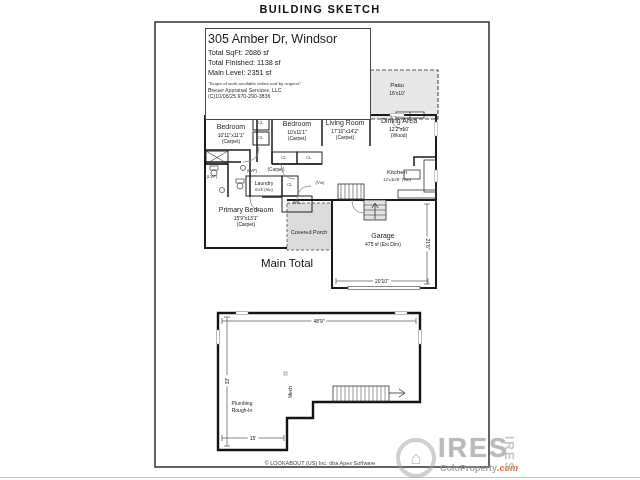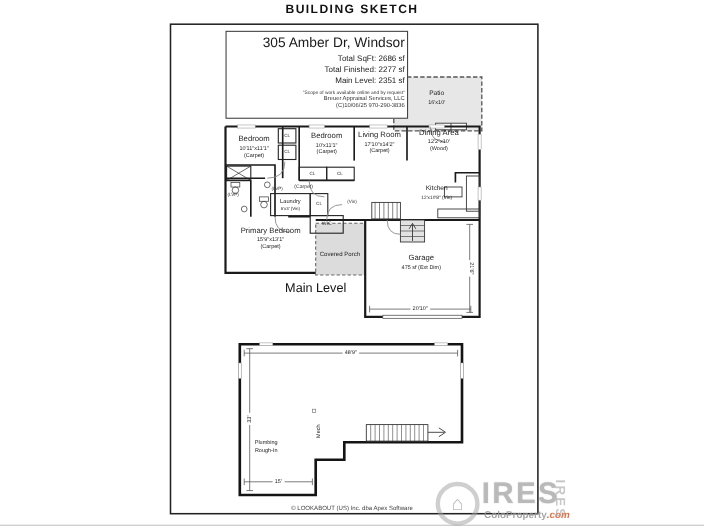--- a/index.html
+++ b/index.html
@@ -12,21 +12,21 @@
   .rotcw{transform:translate(-50%,-50%) rotate(90deg);}
   .bgw{background:#fff;padding:0 2px;}
   .title{font-weight:bold;font-size:11px;letter-spacing:1.3px;color:#111;}
   .rn{font-size:7px;}
   .rd{font-size:5px;color:#222;}
   .tag{font-size:4.2px;color:#333;}
   .dim{font-size:5px;color:#222;}
   .lvl{font-size:11.5px;color:#111;}
   .foot{font-size:5.5px;color:#444;}
   .info-box{position:absolute;left:205px;top:28px;width:166px;z-index:3;background:#fff;
-            border:1px solid #444;box-sizing:border-box;text-align:right;padding:3px 2px 8px;}
+            border:1px solid #444;box-sizing:border-box;text-align:left;padding:3px 2px 20px;}
   .ib-address{font-size:12.5px;color:#1a1a1a;margin-bottom:2px;}
   .ib-line{font-size:7.3px;color:#1a1a1a;line-height:1.4;}
   .ib-note{font-size:4.4px;color:#333;margin-top:2px;}
   .ib-co{font-size:5.3px;color:#333;margin-top:1px;}
   .ib-cr{font-size:5.3px;color:#333;}
   .watermark{position:absolute;left:392px;top:436px;width:130px;height:44px;z-index:5;}
   .wm-circle{position:absolute;left:4px;top:2px;width:32px;height:32px;border:4px solid rgba(160,160,160,.5);
              border-radius:50%;display:flex;align-items:center;justify-content:center;}
   .wm-house{font-size:18px;color:rgba(140,140,140,.6);line-height:1;}
   .wm-brand{position:absolute;left:46px;top:-3px;font-size:27px;font-weight:bold;letter-spacing:2px;
@@ -156,21 +156,21 @@
     <g stroke="#555" stroke-width="0.7" fill="none">
       <path d="M222,321 H416 M222,318 V324 M416,318 V324"></path>
       <path d="M227,317 V446 M224,317 H230 M224,446 H230"></path>
       <path d="M222,438 H284 M222,435 V441 M284,435 V441"></path>
     </g>
   </svg>
 
   <div class="info-box">
     <div class="ib-address">305 Amber Dr, Windsor</div>
     <div class="ib-line">Total SqFt: 2686 sf</div>
-    <div class="ib-line">Total Finished: 2277 sf</div>
+    <div class="ib-line">Total Finished: 1138 sf</div>
     <div class="ib-line">Main Level: 2351 sf</div>
     <div class="ib-note">"Scope of work available online and by request"</div>
     <div class="ib-co">Breuer Appraisal Services, LLC</div>
     <div class="ib-cr">(C)10/06/25  970-290-3836</div>
   </div>
 
   <div class="c" style="left:397px;top:89px">
     <div class="rn" style="font-size:6px">Patio</div>
     <div class="rd">16'x10'</div>
   </div>
@@ -229,21 +229,21 @@
   <div class="c tag" style="left:261px;top:138px">CL</div>
   <div class="c tag" style="left:284px;top:158px">CL</div>
   <div class="c tag" style="left:309px;top:158px">CL</div>
   <div class="c tag" style="left:290px;top:185px">CL</div>
   <div class="c tag" style="left:212px;top:177px">(LVP)</div>
   <div class="c tag" style="left:252px;top:171px">(LVP)</div>
   <div class="c tag" style="left:276px;top:170px;font-size:4.6px">(Carpet)</div>
   <div class="c tag" style="left:320px;top:183px">(Vin)</div>
   <div class="c tag" style="left:297px;top:203px;font-size:4.6px">WIC</div>
 
-  <div class="c lvl" style="left:287px;top:263px">Main Level</div>
+  <div class="c lvl" style="left:287px;top:263px">Main Total</div>
 
   <div class="c" style="left:242px;top:407px;font-size:5px;line-height:1.4">
     <div>Plumbing</div>
     <div>Rough-In</div>
   </div>
   <div class="c rotccw" style="left:290px;top:392px;font-size:5px">Mech</div>
   <div class="c dim bgw" style="left:319px;top:321px">48'9"</div>
   <div class="c dim bgw rotccw" style="left:227px;top:381px">33'</div>
   <div class="c dim bgw" style="left:253px;top:438px">15'</div>
 

